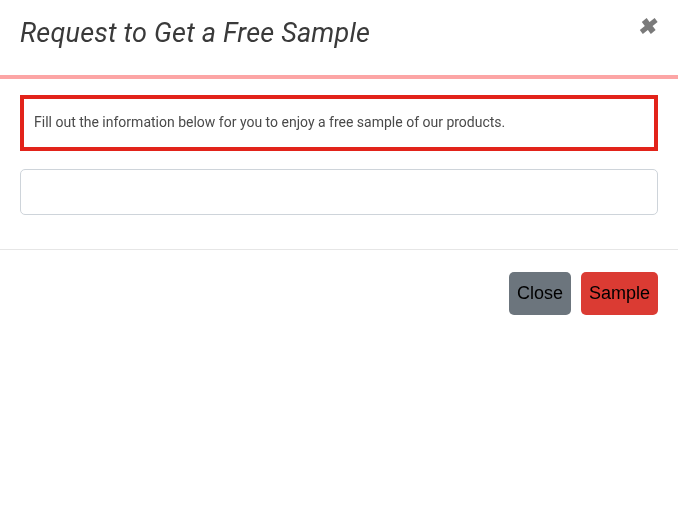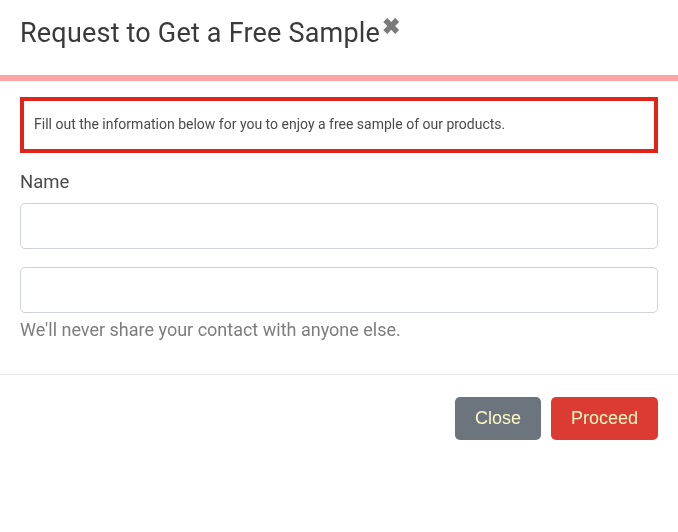--- a/index.html
+++ b/index.html
@@ -13,22 +13,24 @@
     overflow: hidden;
   }
   .modal {
     width: 678px;
     display: flex;
     flex-direction: column;
   }
   .modal-header {
     display: flex;
     align-items: flex-start;
+    justify-content: space-between;
     padding: 16px 20px 24px 20px;
-    border-bottom: 6px solid #fca5a5;
+    border-bottom: 4px solid #fca5a5;
+    font-style: italic;
   }
   .modal-title {
     font-size: 27px;
     font-weight: 400;
     color: #3a3a3a;
     line-height: 1.3;
     letter-spacing: 0.2px;
   }
   .close-icon {
     font-size: 22px;
@@ -78,24 +80,24 @@
   .modal-footer {
     border-top: 1px solid #e6e6e6;
     padding: 22px 20px 0 20px;
     display: flex;
     justify-content: flex-end;
     gap: 10px;
   }
   .btn {
     border: none;
     border-radius: 5px;
-    padding: 11px 20px;
+    padding: 11px 8px;
     font-size: 18px;
     cursor: pointer;
-    color: #fef9c3;
+    color: #000000;
   }
   .btn-secondary { background: #6c757d; }
   .btn-proceed { background: #d9534f; background:#dc3545;}
   .btn-proceed{ background:#d9534f;}
   .btn-proceed{ background:#dc3545;}
   .btn-proceed{ background:#d9534f;}
   .btn-proceed{background:#d9534f}
   .btn-proceed{background:#dc3545}
   .btn-proceed{background:#d9534f}
   .btn-proceed{background:#db3b33}
@@ -109,30 +111,25 @@
     <div class="modal-title">Request to Get a Free Sample</div>
     <div class="close-icon">✖</div>
   </div>
 
   <div class="modal-body">
 
     <div class="highlight-box">
       <div class="intro-text">Fill out the information below for you to enjoy a free sample of our products.</div>
     </div>
 
-    <div class="form-group">
-      <label class="form-label">Name</label>
-      <input type="text" class="form-control" value="" style="">
-    </div>
 
     <div class="form-group">
       <input type="text" class="form-control" value="" style="">
-      <div class="form-help">We'll never share your contact with anyone else.</div>
     </div>
 
   </div>
 
   <div class="modal-footer">
     <button class="btn btn-secondary">Close</button>
-    <button class="btn btn-proceed">Proceed</button>
+    <button class="btn btn-proceed">Sample</button>
   </div>
 
 </div>
 
 </body></html>

